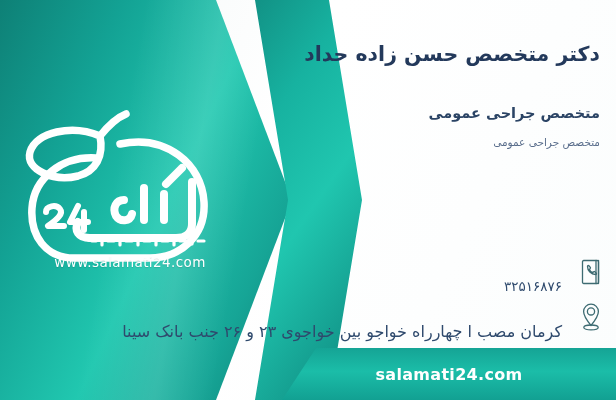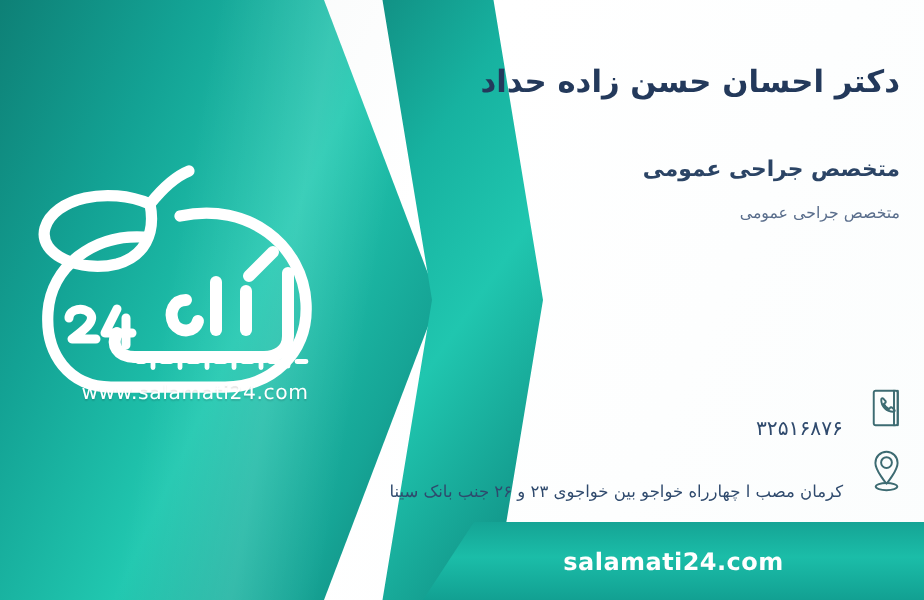--- a/index.html
+++ b/index.html
@@ -136,21 +136,21 @@
     color:#2f4a6d;
     line-height:1.35;
     padding-right:4px;
     margin-top:29px;
   }
   .phone-text{
     font-size:13.5px;font-weight:normal;letter-spacing:.6px;
     direction:rtl;
   }
   .address-text{
-    font-size:11px;font-weight:normal;
+    font-size:16px;font-weight:normal;
     white-space:nowrap;
     overflow:visible;
   }
 </style>
 </head>
 <body>
 
 <div class="card">
 
   <div class="bg-sheet"></div>
@@ -193,21 +193,21 @@
                  M134 133 L128 133 M122 130 L122 137 M116 133 L110 133
                  M104 130 L104 137 M98 133 L92 133 M86 130 L86 137
                  M80 133 L76 133"></path>
       </g>
     </svg>
     <div class="logo-url">www.salamati24.com</div>
   </div>
 
   <div class="content">
 
-    <div class="doctor-name">دکتر احسان حسن زاده حداد</div>
+    <div class="doctor-name">دکتر متخصص حسن زاده حداد</div>
 
     <div class="specialty">متخصص جراحی عمومی</div>
 
     <div class="specialty-sub">متخصص جراحی عمومی</div>
 
     <div class="contact-row row-phone">
       <span class="contact-icon">
         <svg width="22" height="26" viewBox="0 0 22 26" xmlns="http://www.w3.org/2000/svg">
           <g fill="none" stroke="#3d6b72" stroke-width="1.3" stroke-linecap="round" stroke-linejoin="round">
             <rect x="2.5" y="1.5" width="16" height="23" rx="1.2"></rect>

